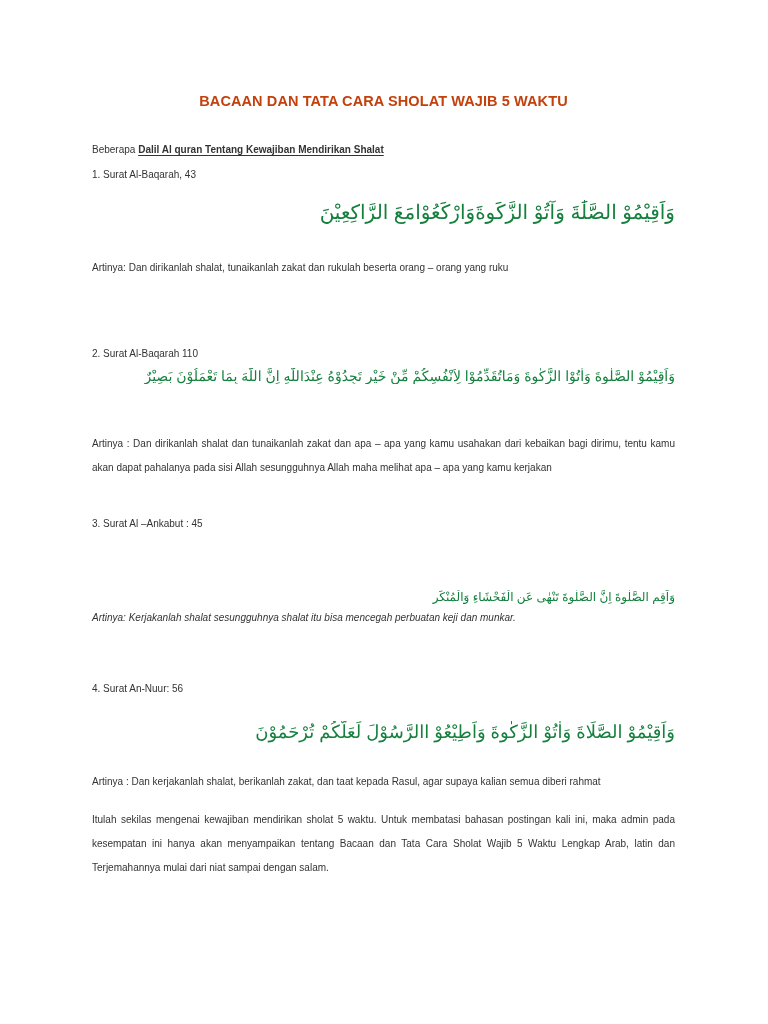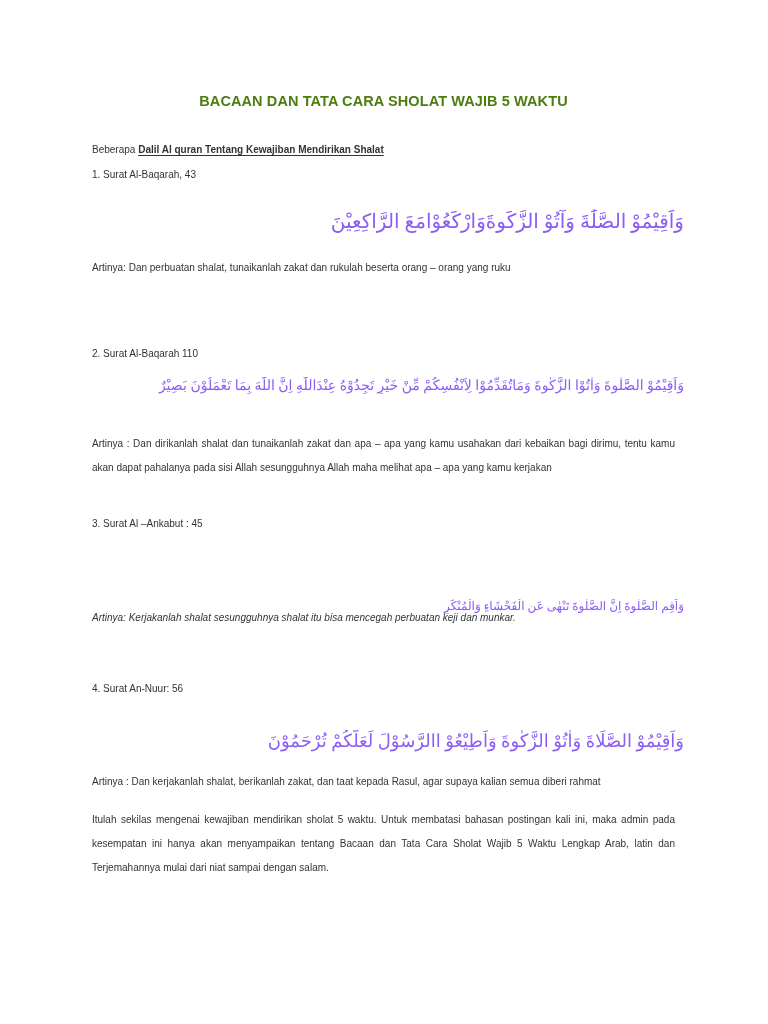--- a/index.html
+++ b/index.html
@@ -20,21 +20,21 @@
       left: 92px;
       top: 0;
       width: 583px;
     }
     .title {
       position: absolute;
       top: 93px;
       left: 0;
       width: 583px;
       text-align: center;
-      color: #4d7c0f;
+      color: #c2410c;
       font-weight: bold;
       font-size: 14.5px;
       letter-spacing: 0.1px;
       margin: 0;
     }
     .para {
       position: absolute;
       left: 0;
       width: 583px;
       font-size: 10px;
@@ -49,43 +49,43 @@
       font-weight: bold;
       text-decoration: underline;
       text-underline-offset: 2px;
     }
     .arabic {
       position: absolute;
       left: 0;
       width: 583px;
       direction: rtl;
       text-align: right;
-      font-family: Liberation Serif, serif;
-      color: #8b5cf6;
+      font-family: Liberation Sans, sans-serif;
+      color: #15803d;
       white-space: nowrap;
       overflow: hidden;
-      margin: 9px;
+      margin: 0;
     }
     .arabic.a1 { top: 200px; font-size: 20px; }
     .arabic.a2 { top: 368px; font-size: 14px; }
     .arabic.a3 { top: 590px; font-size: 12px; }
     .arabic.a4 { top: 721px; font-size: 18px; }
   </style>
 </head>
 <body>
 
 <div class="page">
 
   <h1 class="title">BACAAN DAN TATA CARA SHOLAT WAJIB 5 WAKTU</h1>
 
   <p class="para" style="top:138px;"><span>Beberapa </span><span class="underline-bold">Dalil Al quran Tentang Kewajiban Mendirikan Shalat</span></p>
 
   <p class="para" style="top:163px;">1. Surat Al-Baqarah, 43</p>
   <p class="arabic a1">وَاَقِيْمُوْ الصَّلَٰةَ وَآتُوْ الزَّكَوةَوَارْكَعُوْامَعَ الرَّاكِعِيْنَ</p>
-  <p class="para justify-last" style="top:256px;">Artinya: Dan perbuatan shalat, tunaikanlah zakat dan rukulah beserta orang – orang yang ruku</p>
+  <p class="para justify-last" style="top:256px;">Artinya: Dan dirikanlah shalat, tunaikanlah zakat dan rukulah beserta orang – orang yang ruku</p>
 
   <p class="para" style="top:342px;">2. Surat Al-Baqarah 110</p>
   <p class="arabic a2">وَاَقِيْمُوْ الصَّلٰوةَ وَاٰتُوْا الزَّكٰوةَ وَمَاتُقَدِّمُوْا لِاَنْفُسِكُمْ مِّنْ خَيْرٍ تَجِدُوْهُ عِنْدَاللّٰهِ اِنَّ اللّٰهَ بِمَا تَعْمَلُوْنَ بَصِيْرٌ</p>
   <p class="para justify-last" style="top:432px;">Artinya : Dan dirikanlah shalat dan tunaikanlah zakat dan apa – apa yang kamu usahakan dari kebaikan bagi dirimu, tentu kamu akan dapat pahalanya pada sisi Allah sesungguhnya Allah maha melihat apa – apa yang kamu kerjakan</p>
 
   <p class="para" style="top:512px;">3. Surat Al –Ankabut : 45</p>
   <p class="arabic a3">وَاَقِمِ الصَّلٰوةَ اِنَّ الصَّلٰوةَ تَنْهٰى عَنِ الْفَحْشَاءِ وَالْمُنْكَرِ</p>
   <p class="para justify-last" style="top:606px;font-style:italic;">Artinya: Kerjakanlah shalat sesungguhnya shalat itu bisa mencegah perbuatan keji dan munkar.</p>
 
   <p class="para" style="top:677px;">4. Surat An-Nuur: 56</p>

